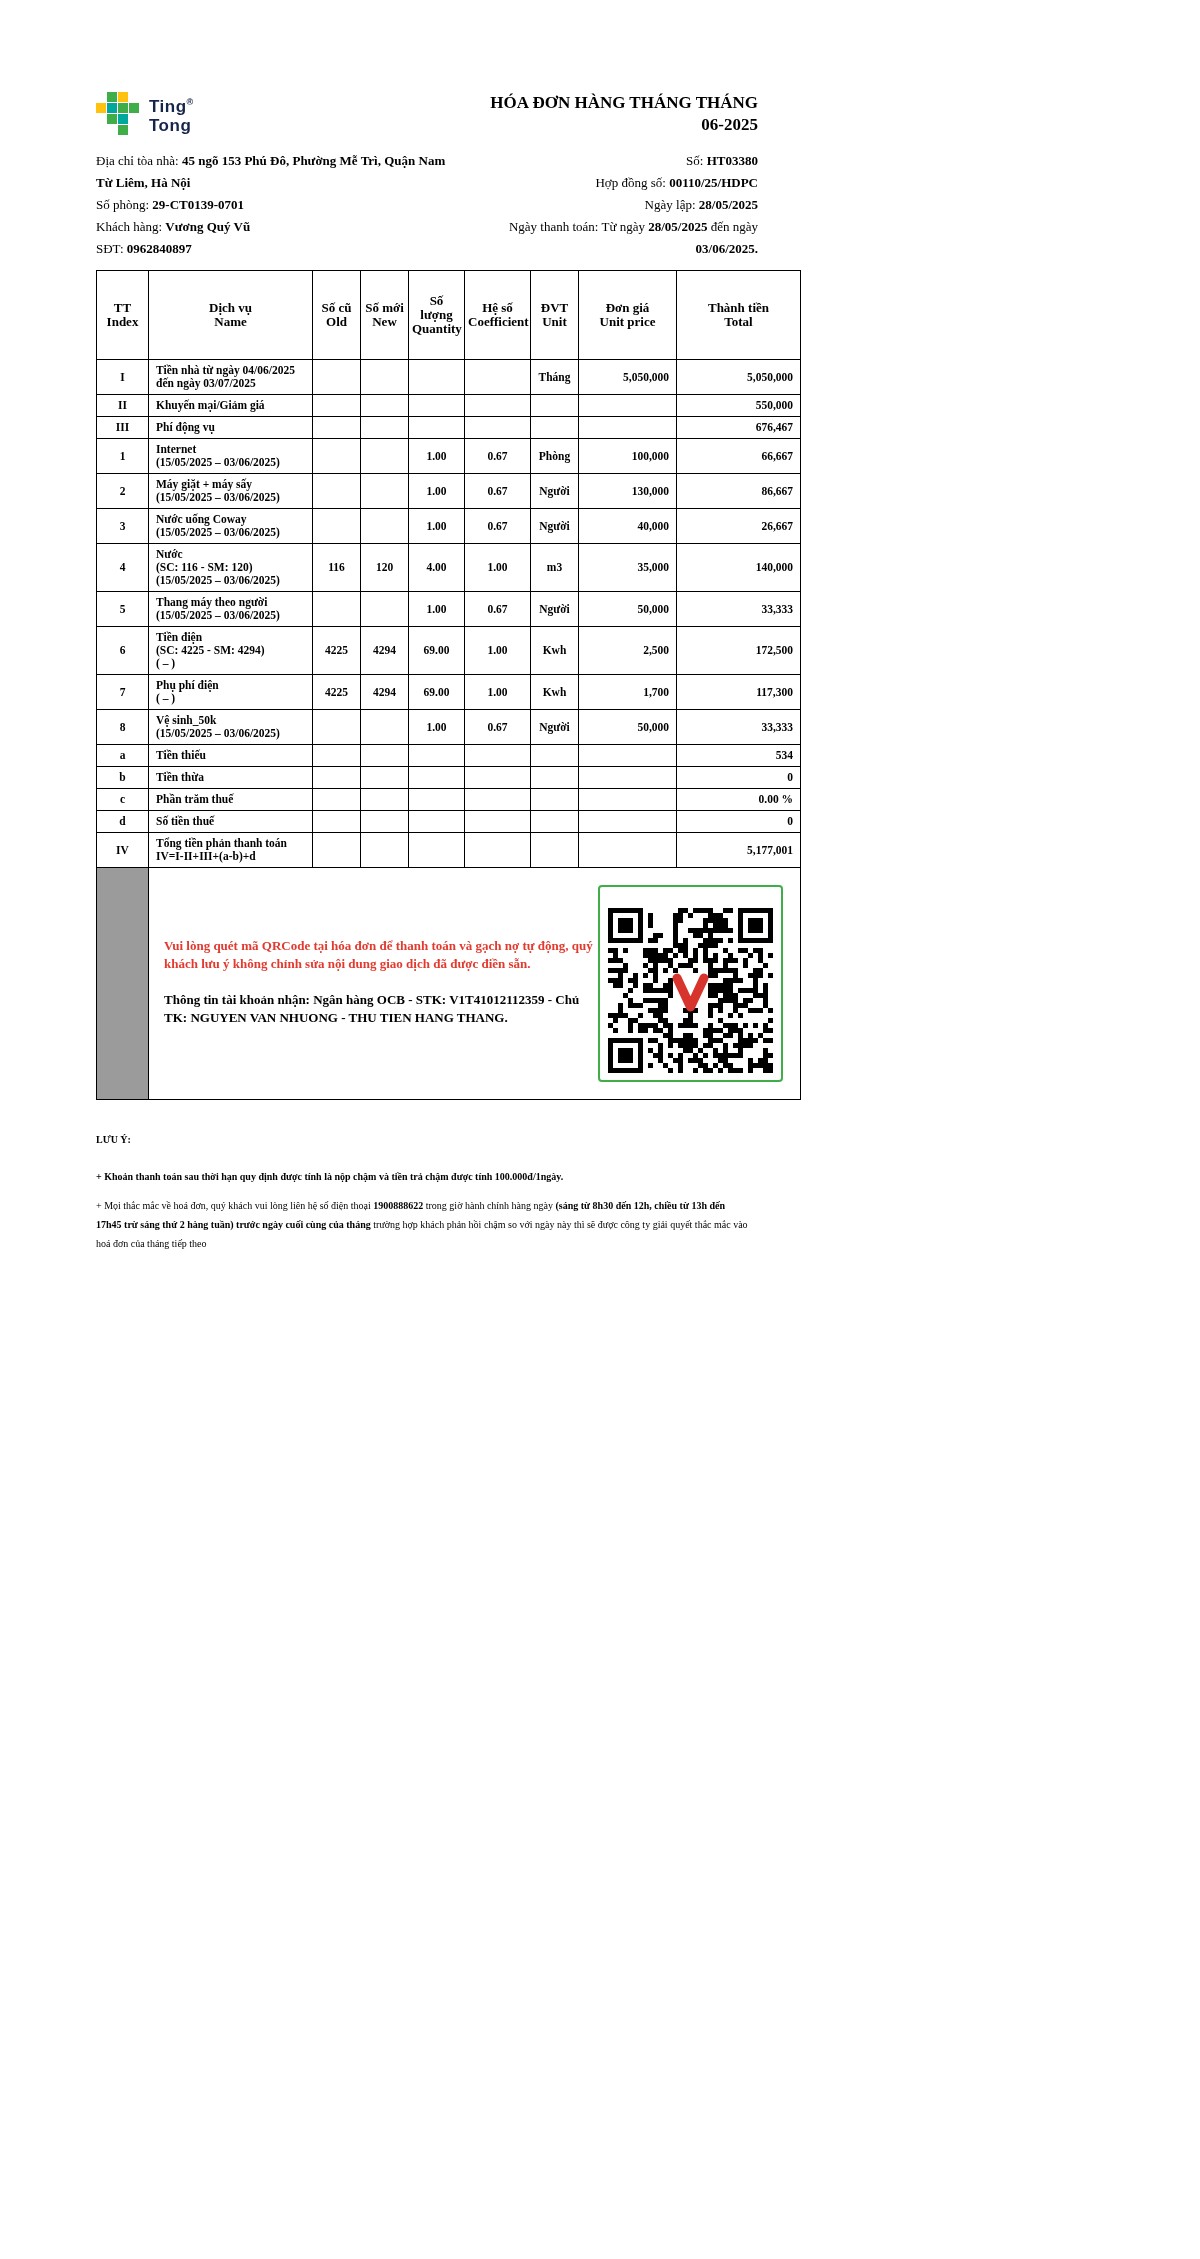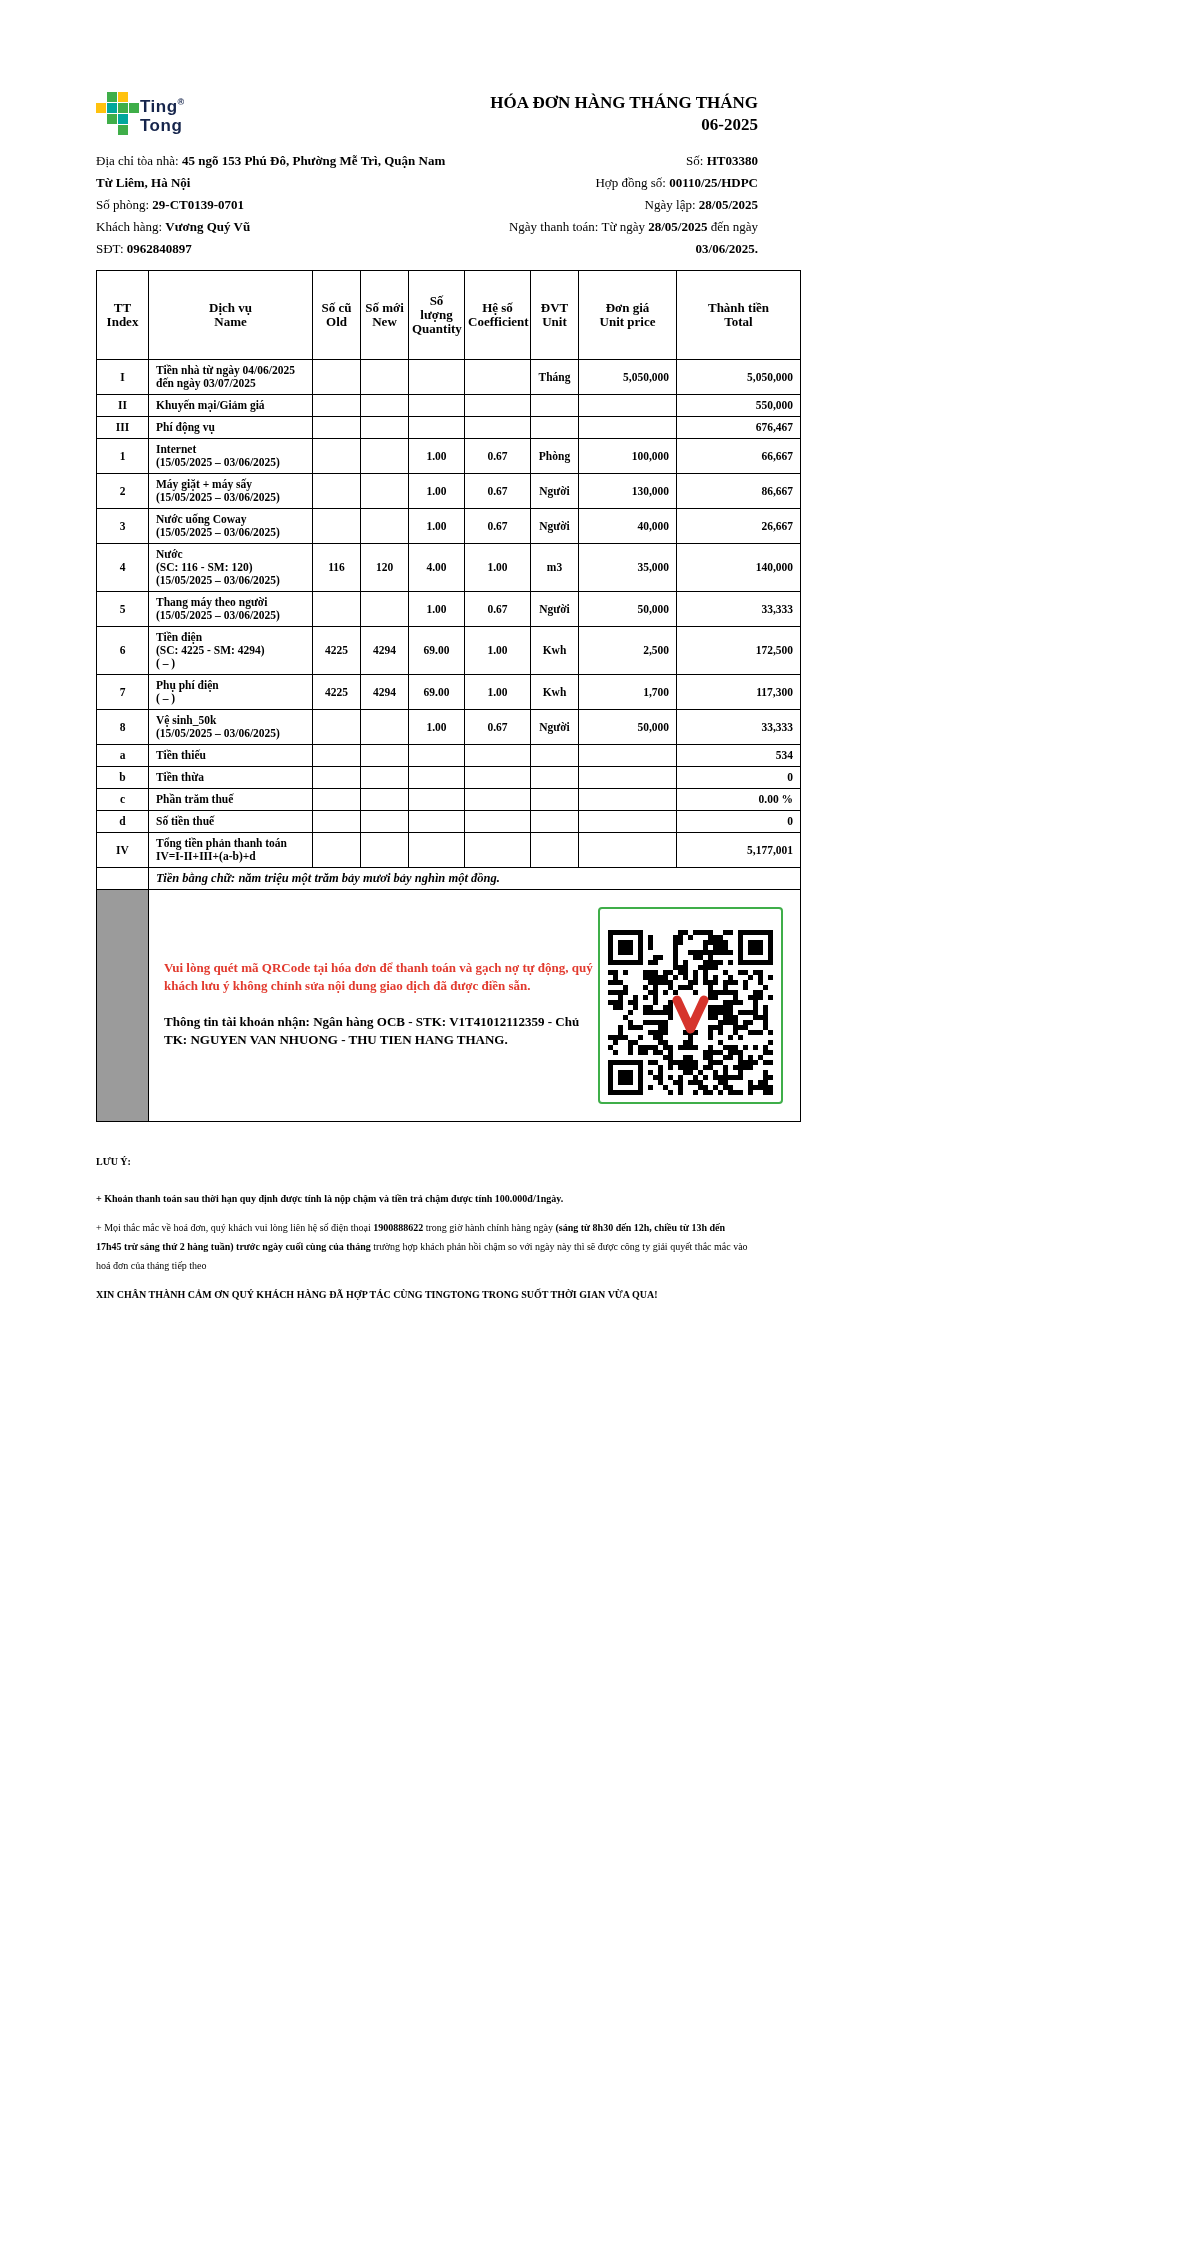--- a/index.html
+++ b/index.html
@@ -7,21 +7,21 @@
   body {
     width: 1200px; height: 2259px;
     position: relative; overflow: hidden;
     font-family: "Liberation Serif", serif;
     color: #000;
   }
   .content { position: absolute; left: 96px; top: 92px; width: 704px; }
 
   
   .header-row { display: flex; justify-content: space-between; align-items: flex-start; }
-  .logo { display: flex; align-items: center; }
+  .logo { display: flex; align-items: center; gap: 9px; }
   .logo-text {
     font-family: "Liberation Sans", sans-serif;
     font-weight: bold; color: var(--navy);
     font-size: 17px; line-height: 19px; letter-spacing: .5px;
   }
   .reg { font-size: 9px; vertical-align: super; }
   .doc-title {
     width: 288px; margin-right: 42px; text-align: right;
     font-weight: bold; font-size: 17px; line-height: 22px;
   }
@@ -333,24 +333,20 @@
             <td class="al-c"></td>
             <td class="al-c"></td>
             <td class="al-c"></td>
             <td class="al-c"></td>
             <td class="al-c"></td>
             <td class="al-r"></td>
             <td class="al-r">5,177,001</td>
           </tr>
         </tbody>
       <tbody>
-        <tr>
-          <td></td>
-          <td colspan="8" class="words-cell"><span>Tiền bằng chữ: </span><span class="b">năm triệu một trăm bảy mươi bảy nghìn một đồng.</span></td>
-        </tr>
         <tr>
           <td class="gray-cell"></td>
           <td colspan="8" class="qr-cell">
             <div class="qr-flex">
               <div class="qr-text">
                 <p class="red-note">Vui lòng quét mã QRCode tại hóa đơn để thanh toán và gạch nợ tự động, quý khách lưu ý không chỉnh sửa nội dung giao dịch đã được điền sẵn.</p>
                 <p class="account"><span>Thông tin tài khoản nhận: Ngân hàng OCB - STK: </span><span class="b">V1T41012112359</span><span> - Chủ TK: </span><span class="b">NGUYEN VAN NHUONG - THU TIEN HANG THANG</span><span>.</span></p>
               </div>
               <div class="qr-box">
                 <svg width="165" height="165" viewBox="0 0 165 165" aria-hidden="true">
@@ -770,17 +766,16 @@
             </div>
           </td>
         </tr>
       </tbody>
     </table>
 
     <div class="footer">
       <p class="bold">LƯU Ý:</p>
       <p class="bold gap">+ Khoản thanh toán sau thời hạn quy định được tính là nộp chậm và tiền trả chậm được tính 100.000đ/1ngày.</p>
       <p><span>+ Mọi thắc mắc về hoá đơn, quý khách vui lòng liên hệ số điện thoại </span><span class="b">1900888622</span><span> trong giờ hành chính hàng ngày </span><span class="b">(sáng từ 8h30 đến 12h, chiều từ 13h đến 17h45 trừ sáng thứ 2 hàng tuần)</span><span> </span><span class="b">trước ngày cuối cùng của tháng</span><span> trường hợp khách phản hồi chậm so với ngày này thì sẽ được công ty giải quyết thắc mắc vào hoá đơn của tháng tiếp theo</span></p>
-      <p class="bold">XIN CHÂN THÀNH CẢM ƠN QUÝ KHÁCH HÀNG ĐÃ HỢP TÁC CÙNG TINGTONG TRONG SUỐT THỜI GIAN VỪA QUA!</p>
     </div>
 
   </div>
 </div>
 
 </body></html>

